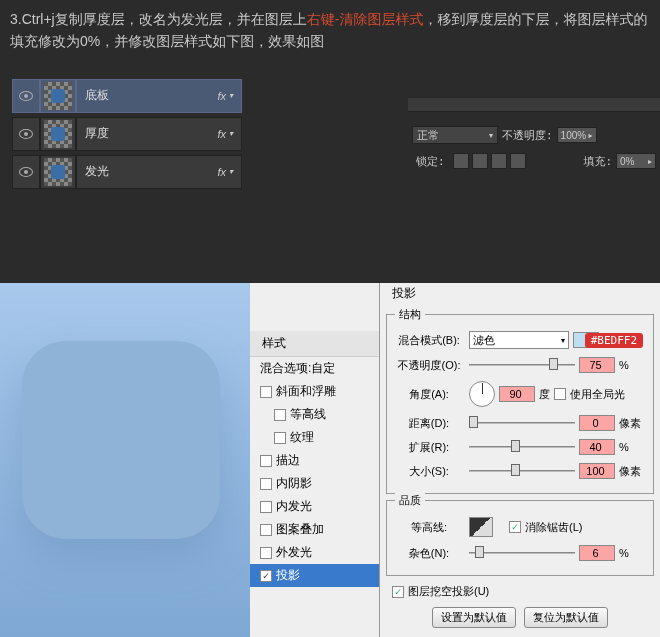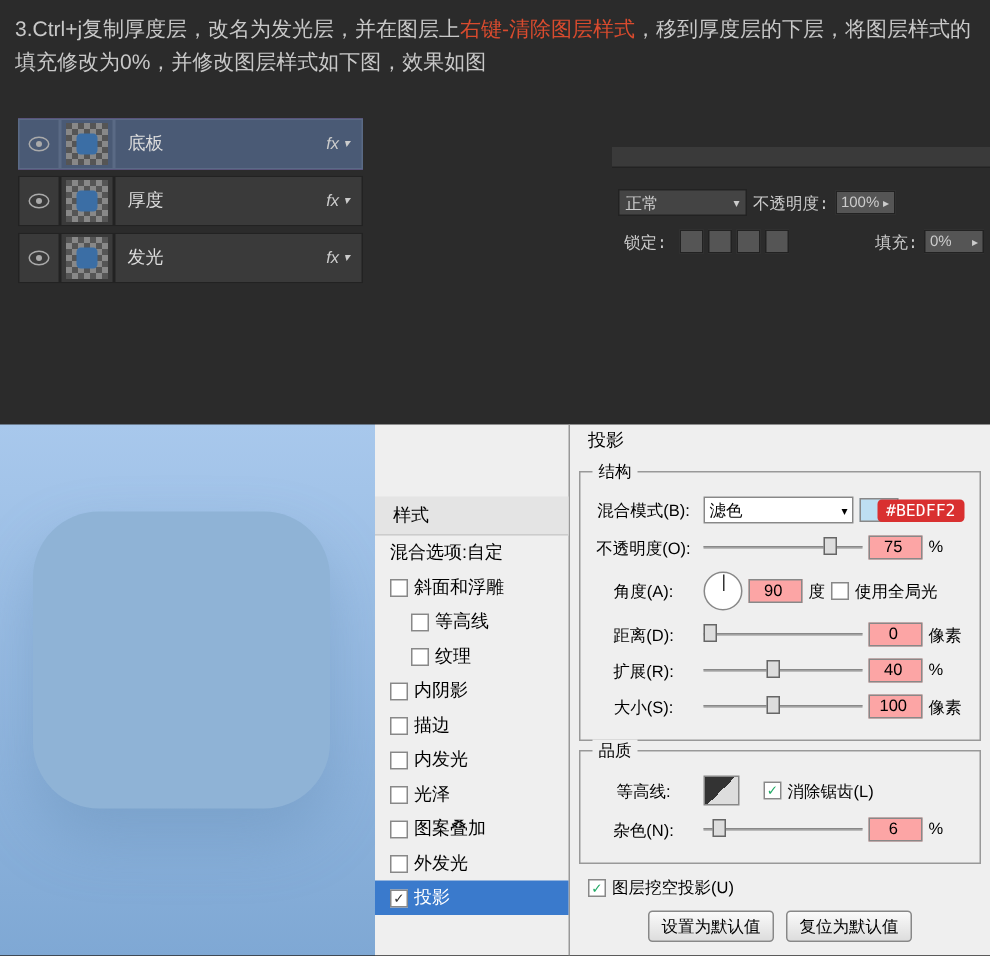--- a/index.html
+++ b/index.html
@@ -152,33 +152,29 @@
       <div class="sp-item indent">
         <span class="cb"></span>
         <span>等高线</span>
       </div>
       <div class="sp-item indent">
         <span class="cb"></span>
         <span>纹理</span>
       </div>
       <div class="sp-item">
         <span class="cb"></span>
+        <span>描边</span>
+      </div>
+      <div class="sp-item">
+        <span class="cb"></span>
         <span>内阴影</span>
       </div>
       <div class="sp-item">
         <span class="cb"></span>
-        <span>描边</span>
-      </div>
-      <div class="sp-item">
-        <span class="cb"></span>
         <span>内发光</span>
-      </div>
-      <div class="sp-item">
-        <span class="cb"></span>
-        <span>光泽</span>
       </div>
       <div class="sp-item">
         <span class="cb"></span>
         <span>图案叠加</span>
       </div>
       <div class="sp-item">
         <span class="cb"></span>
         <span>外发光</span>
       </div>
       <div class="sp-item sel">

